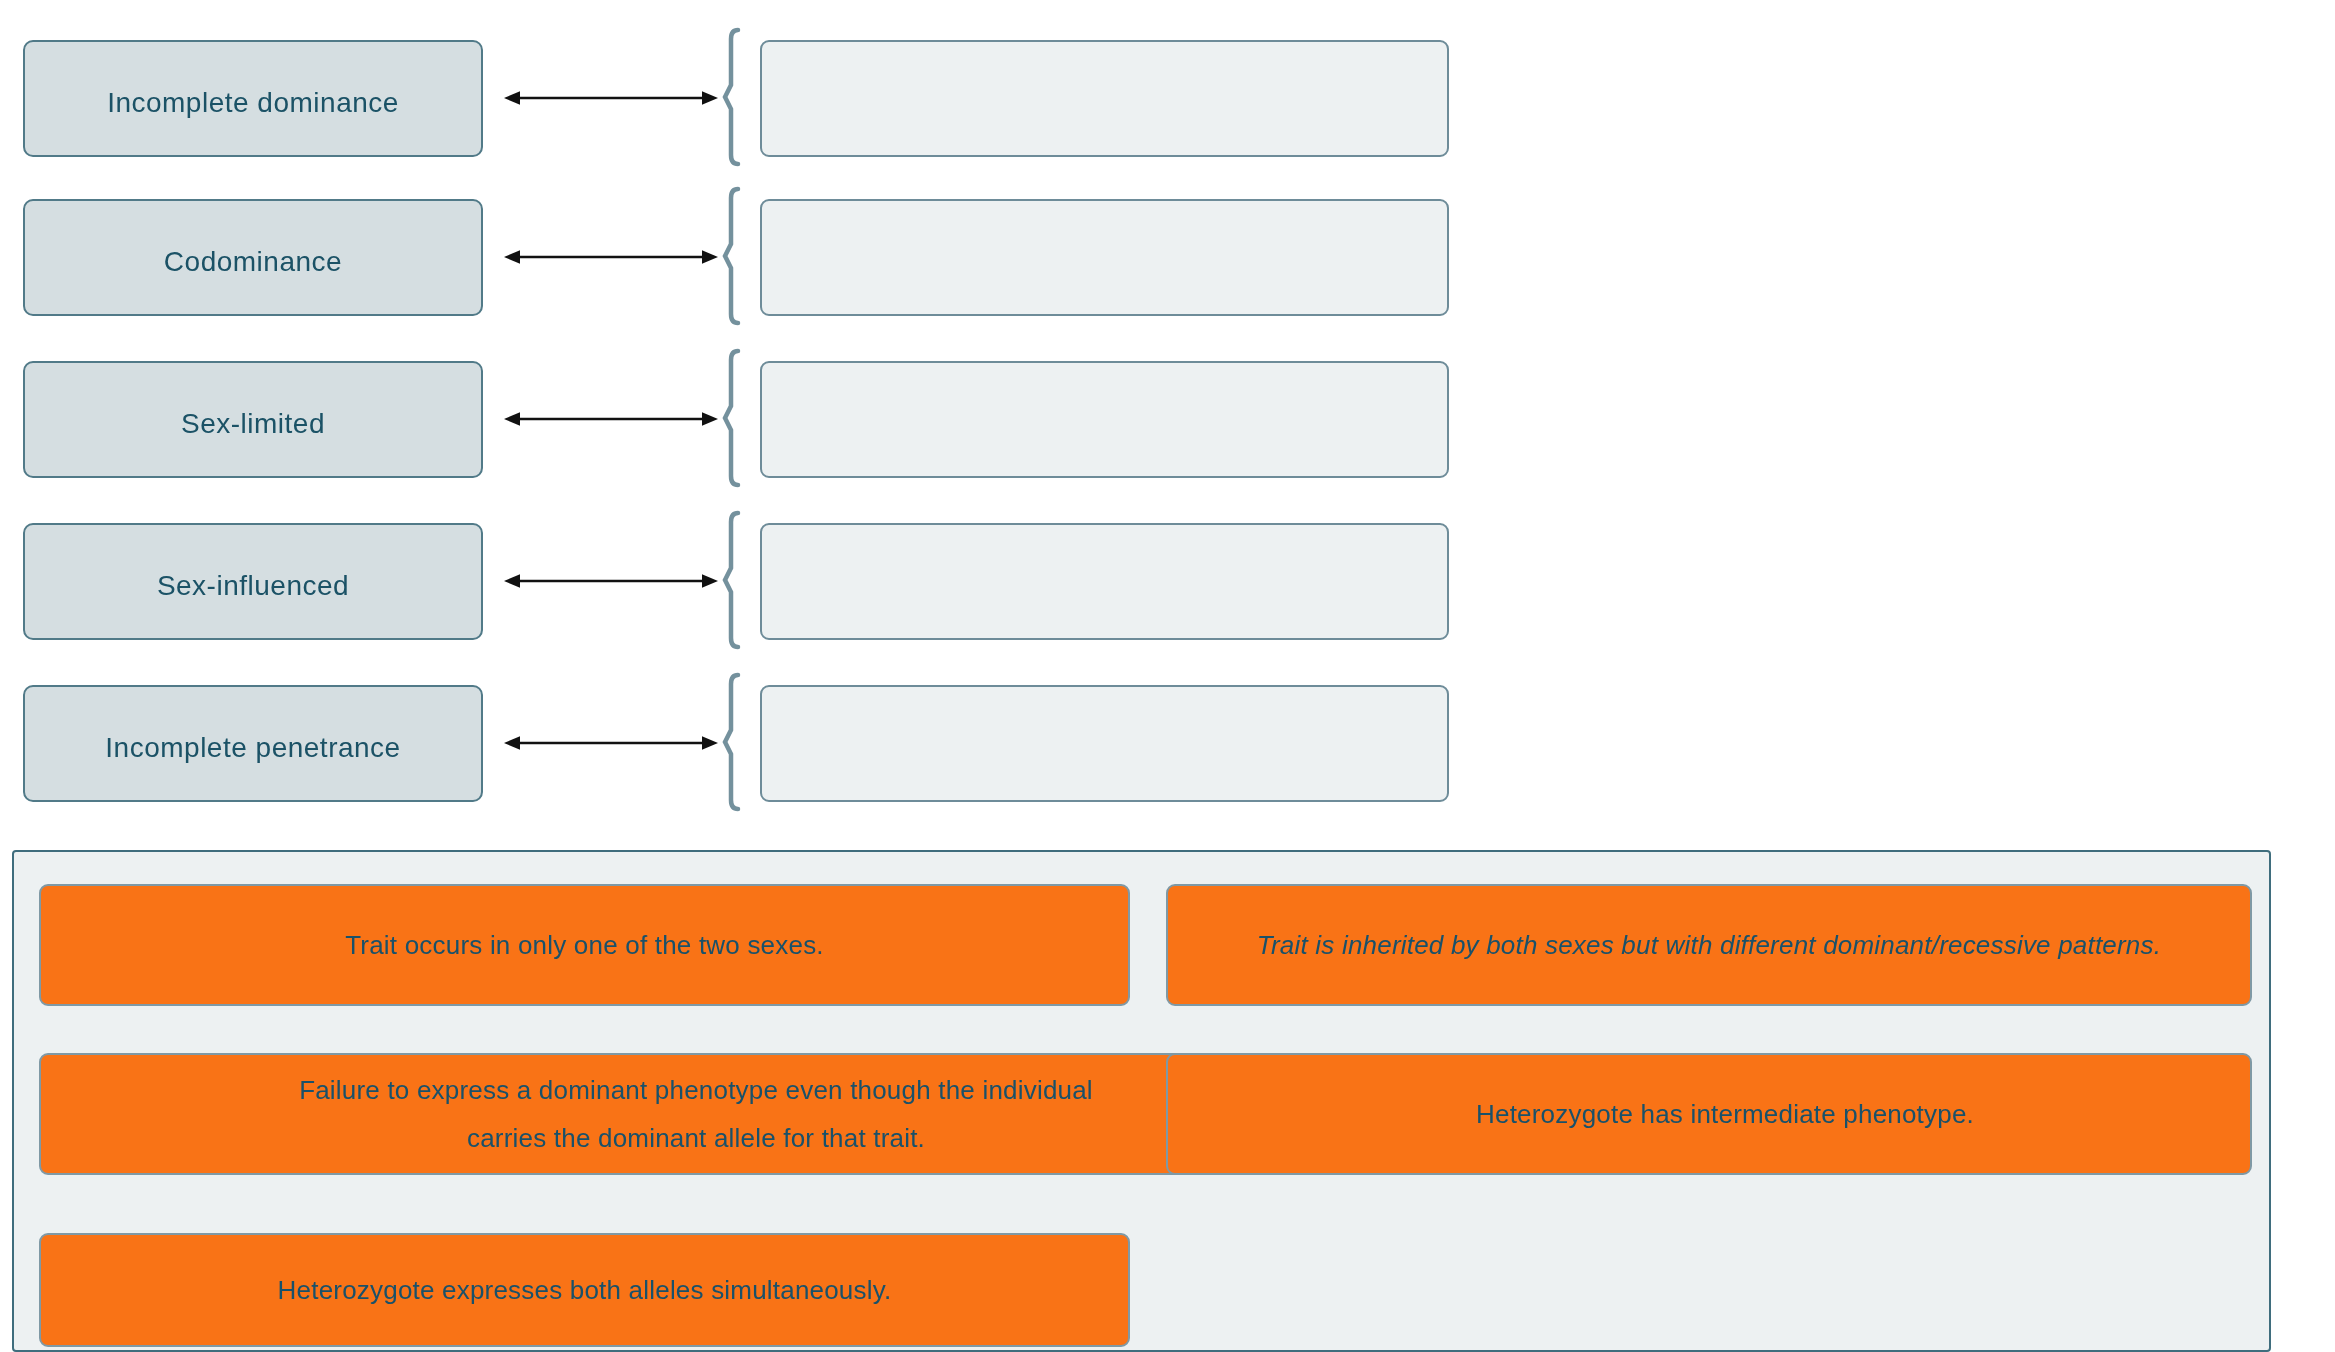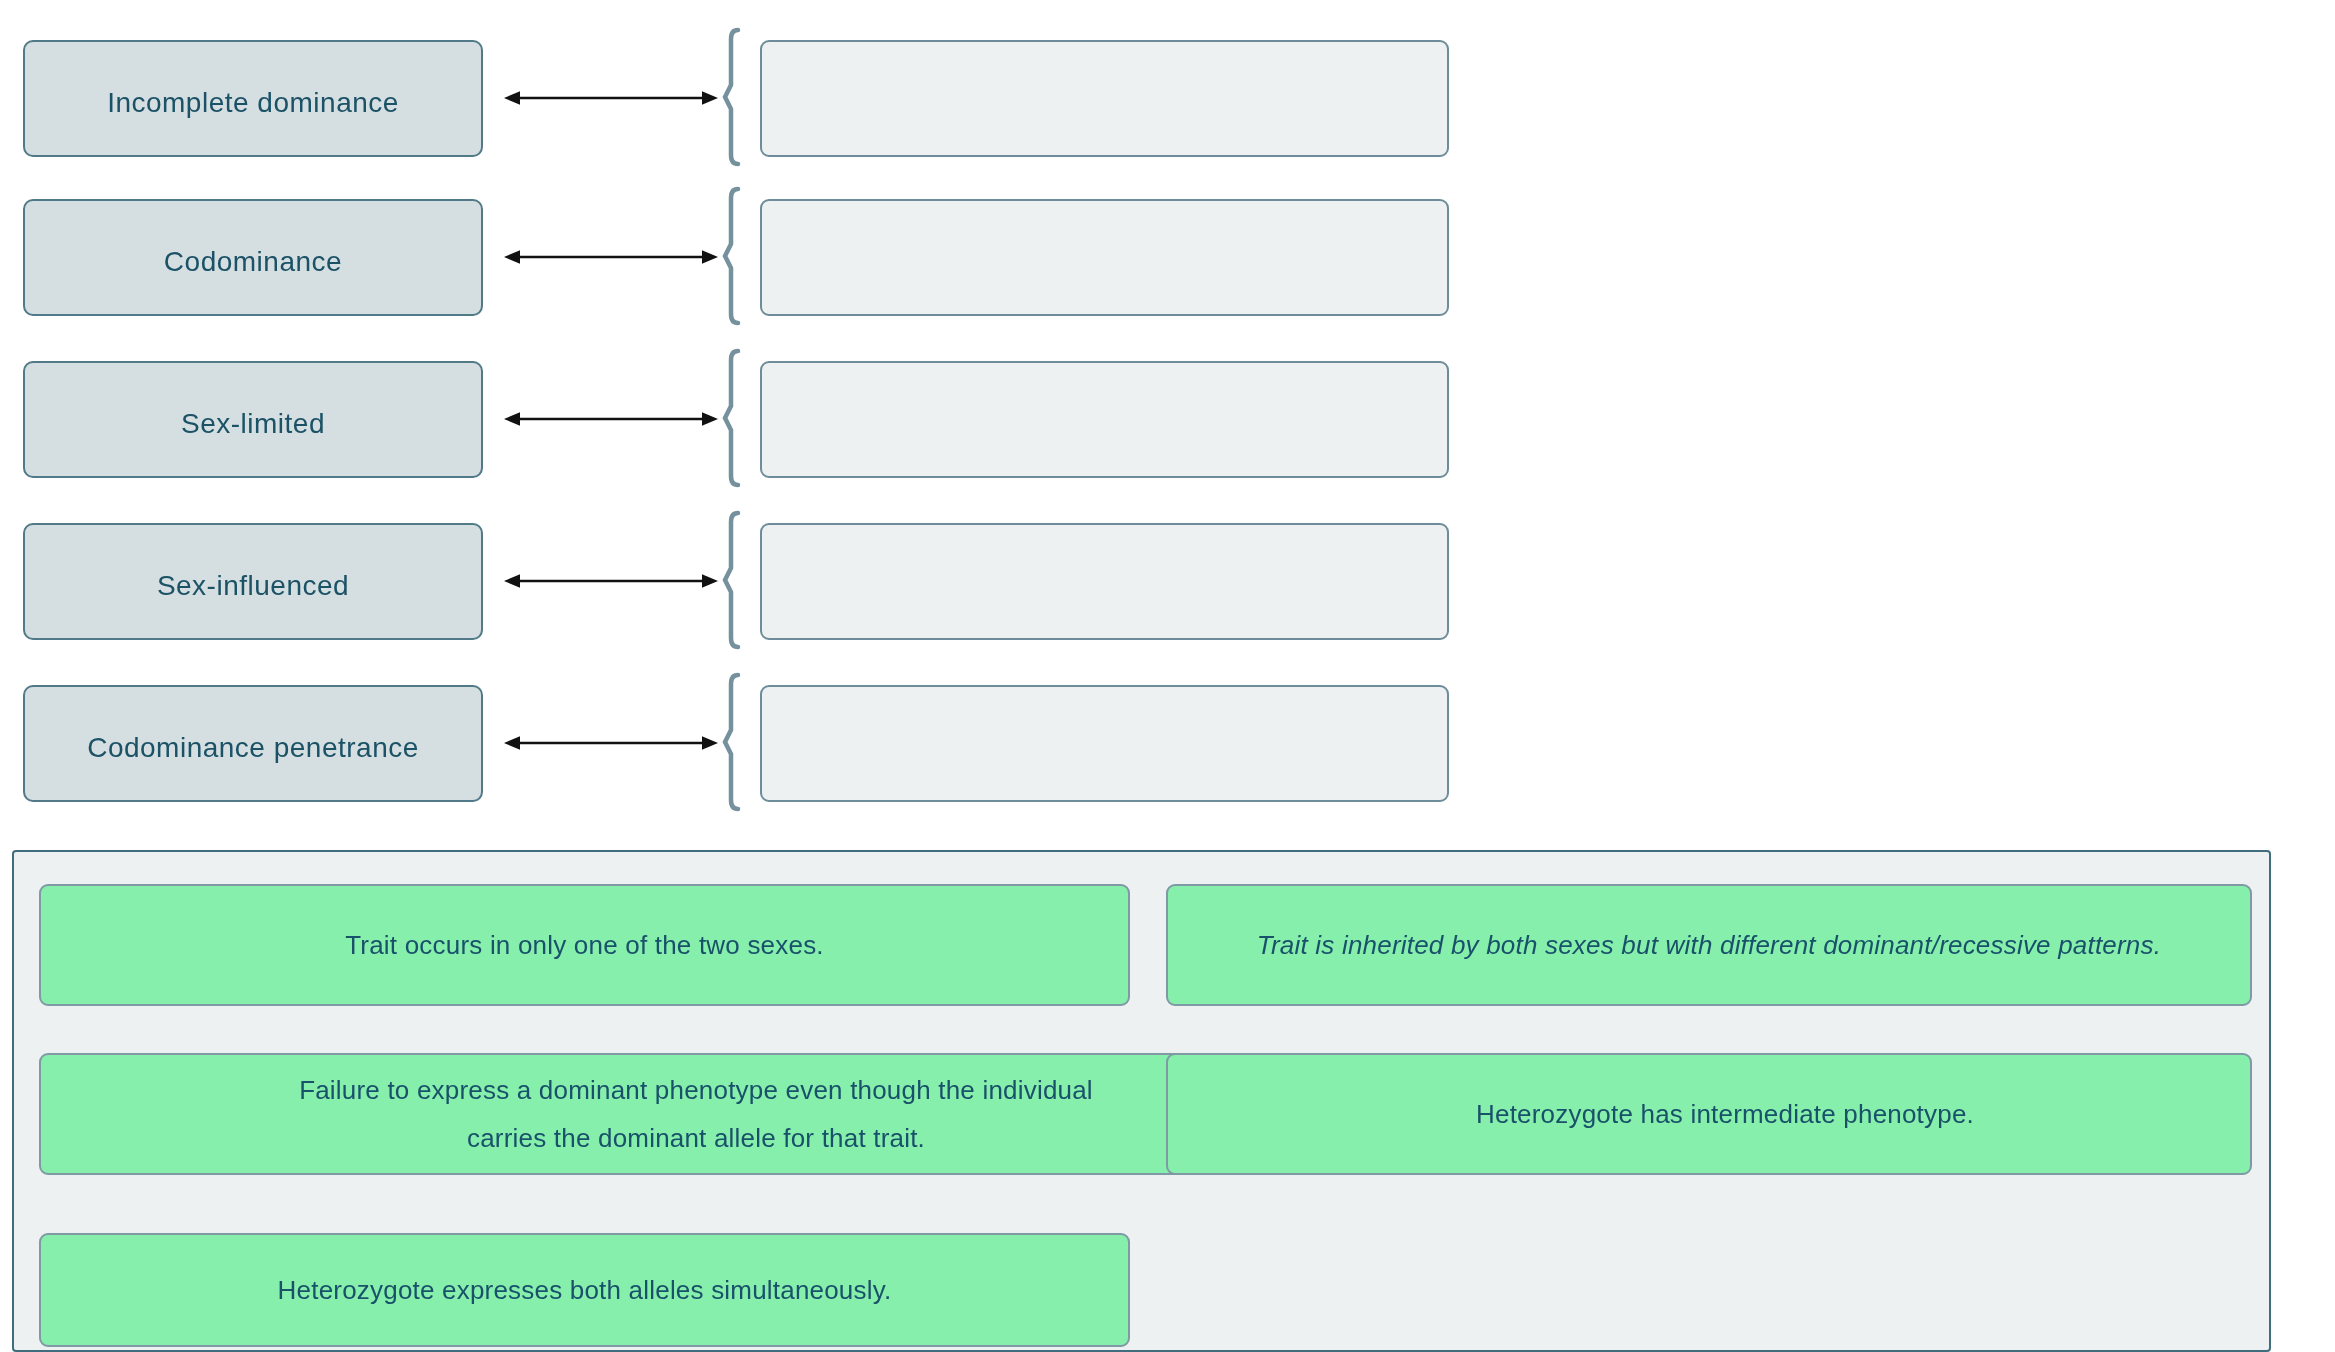--- a/index.html
+++ b/index.html
@@ -24,21 +24,21 @@
     background:#edf1f2;border:2px solid #6e8c99;border-radius:9px;
     box-sizing:border-box;
   }
   
   .bank{
     position:absolute;left:12px;top:850px;width:2259px;height:502px;
     background:#edf1f2;border:2px solid #3f6d7d;border-radius:4px;
     box-sizing:border-box;
   }
   .choice{
-    position:absolute;background:#86efac;border:2px solid #7f99a5;border-radius:9px;
+    position:absolute;background:#f97316;border:2px solid #7f99a5;border-radius:9px;
     display:flex;align-items:center;justify-content:center;text-align:center;
     box-sizing:border-box;
   }
   .choice span{font-size:26px;letter-spacing:.2px;line-height:1.85;color:#19516a;}
   .c1{left:25px;top:32px;width:1091px;height:122px;}
   .c2{left:1152px;top:32px;width:1086px;height:122px;}
   .c3{left:25px;top:201px;width:1314px;height:122px;}
   .c4{left:1152px;top:201px;width:1086px;height:122px;padding-left:32px;}
   .c5{left:25px;top:381px;width:1091px;height:114px;}
   .c2 span{max-width:930px;font-style:italic;}
@@ -104,21 +104,21 @@
       <polygon points="215,13 199,6.2 199,19.8" fill="#111111"></polygon>
     </svg>
     <svg class="brace-svg" width="20" height="140">
       <path d="M16 3 Q9 3 9 12 L9 58 L3 70 L9 82 L9 128 Q9 137 16 137" fill="none" stroke="#74919d" stroke-width="4.5" stroke-linecap="round" stroke-linejoin="miter"></path>
     </svg>
     <div class="drop-zone"></div>
   </div>
 
   <div class="match-row" style="top:685px">
     <div class="term-box">
-      <span>Codominance penetrance</span>
+      <span>Incomplete penetrance</span>
     </div>
     <svg class="arrow-svg" width="216" height="26">
       <line x1="14" y1="13" x2="202" y2="13" stroke="#111111" stroke-width="2.5"></line>
       <polygon points="1,13 17,6.2 17,19.8" fill="#111111"></polygon>
       <polygon points="215,13 199,6.2 199,19.8" fill="#111111"></polygon>
     </svg>
     <svg class="brace-svg" width="20" height="140">
       <path d="M16 3 Q9 3 9 12 L9 58 L3 70 L9 82 L9 128 Q9 137 16 137" fill="none" stroke="#74919d" stroke-width="4.5" stroke-linecap="round" stroke-linejoin="miter"></path>
     </svg>
     <div class="drop-zone"></div>

